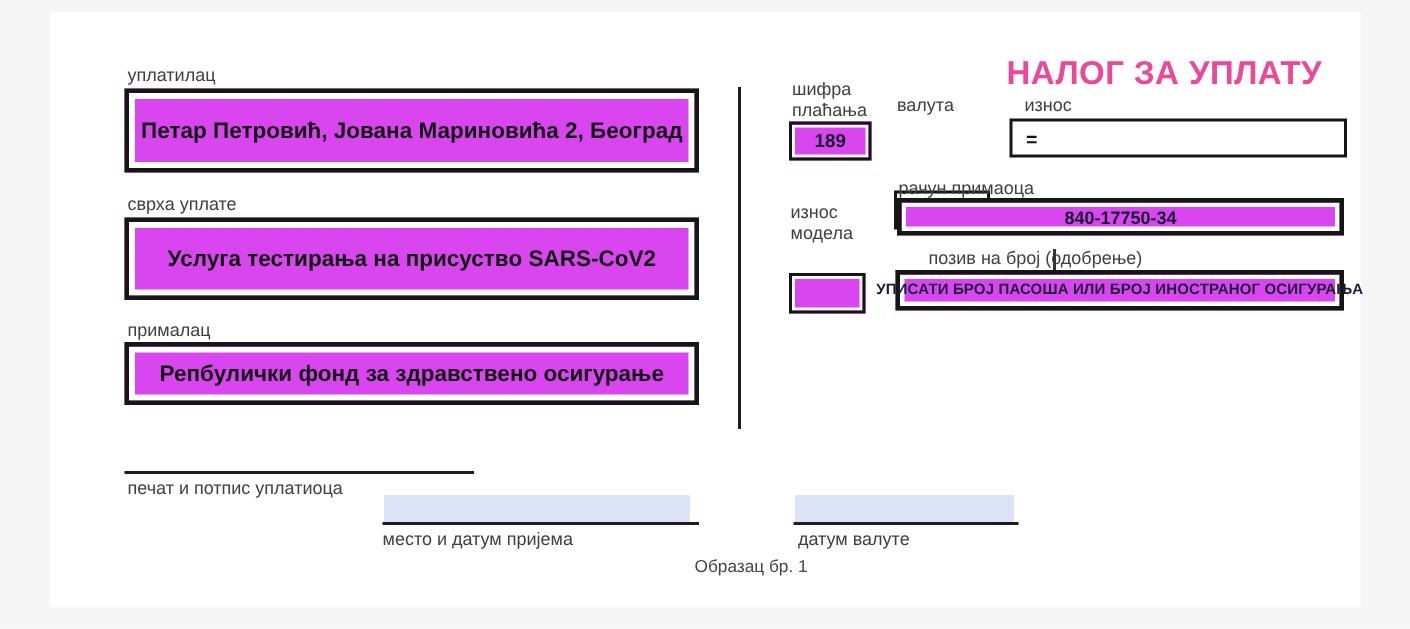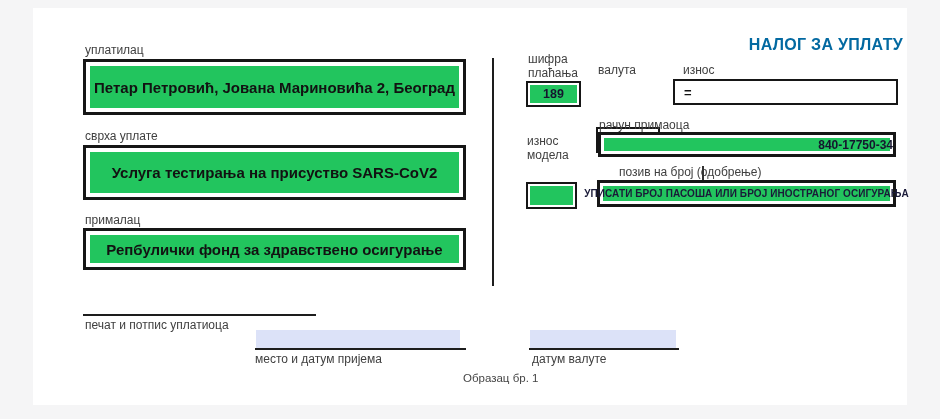--- a/index.html
+++ b/index.html
@@ -24,21 +24,21 @@
     position: absolute;
     font-size: 12px;
     line-height: 1.15;
     color: #404040;
     white-space: nowrap;
   }
   .lbl.wrap { white-space: normal; }
   .fbox {
     position: absolute;
     border: 3px solid #161616;
-    background: #22c55e;
+    background: #d946ef;
     box-shadow: inset 0 0 0 4px #ffffff;
     display: flex;
     align-items: center;
     justify-content: center;
   }
   .fbox.small {
     border-width: 2.5px;
     box-shadow: inset 0 0 0 2px #ffffff;
   }
   .fbox.white {
@@ -61,24 +61,23 @@
     font-size: 10px;
     font-weight: bold;
     color: #1a1a38;
     white-space: nowrap;
     letter-spacing: 0.1px;
   }
   #title {
     position: absolute;
     left: 638px; top: 28px;
     width: 232px;
-    text-align: right;
-    font-size: 16px;
+    font-size: 22px;
     font-weight: bold;
-    color: #0369a1;
+    color: #ec4899;
     letter-spacing: 0.3px;
     white-space: nowrap;
   }
   .hline {
     position: absolute;
     height: 2px;
     background: #1d1d1d;
   }
   #vdivider {
     position: absolute;
@@ -158,21 +157,21 @@
     <div class="fbox small white" style="left:563px; top:71px; width:64px; height:26px;margin-top:48px;">
       <span class="midval" style="color:#121212;">РСД</span>
     </div>
 
     <div class="lbl" style="left:650px; top:56px;">износ</div>
     <div class="fbox small white" id="amount-box" style="left:640px; top:71px; width:225px; height:26px;">
       <span id="amount-eq">=</span>
     </div>
 
     <div class="lbl" style="left:566px; top:111px;">рачун примаоца</div>
-    <div class="fbox" style="left:565px; top:124px; width:298px; height:25px; box-shadow: inset 0 0 0 3px #ffffff; justify-content: flex-end;">
+    <div class="fbox" style="left:565px; top:124px; width:298px; height:25px; box-shadow: inset 0 0 0 3px #ffffff;">
       <span class="midval" style="font-size:12px;">840-17750-34</span>
     </div>
 
     <div class="lbl wrap" style="left:494px; top:127px; width:60px;">износ модела</div>
     <div class="fbox small" style="left:493px; top:174px; width:51px; height:27px;">
       <span class="midval"></span>
     </div>
 
     <div class="lbl" style="left:586px; top:158px;">позив на број (одобрење)</div>
     <div id="text-caret"></div>

